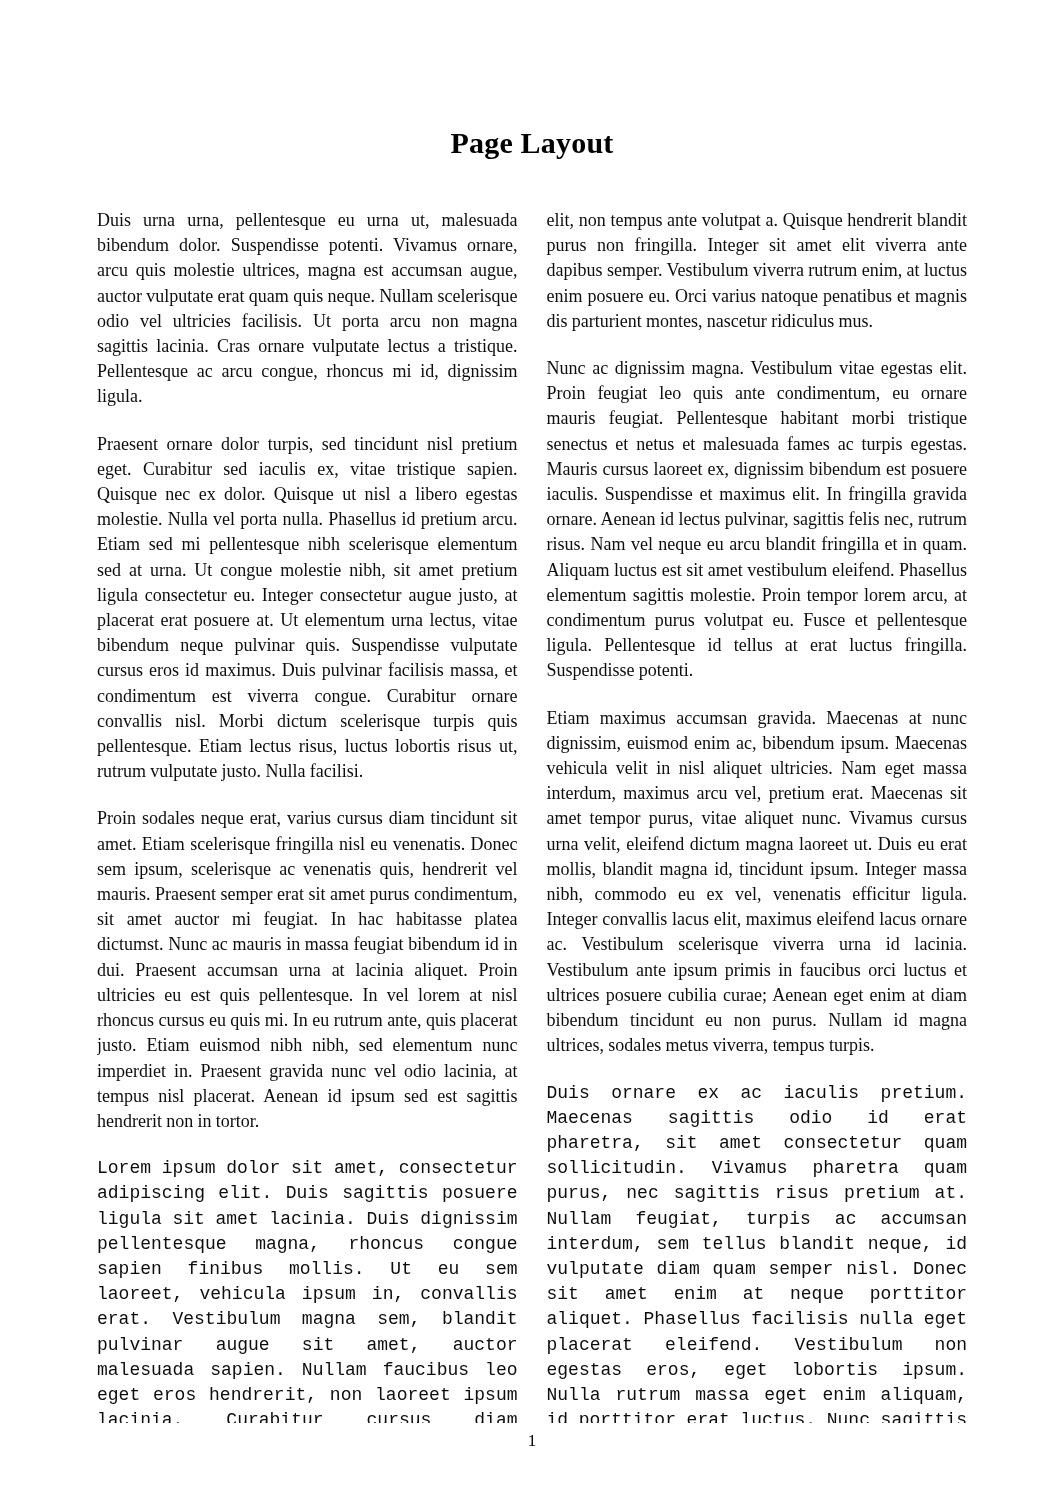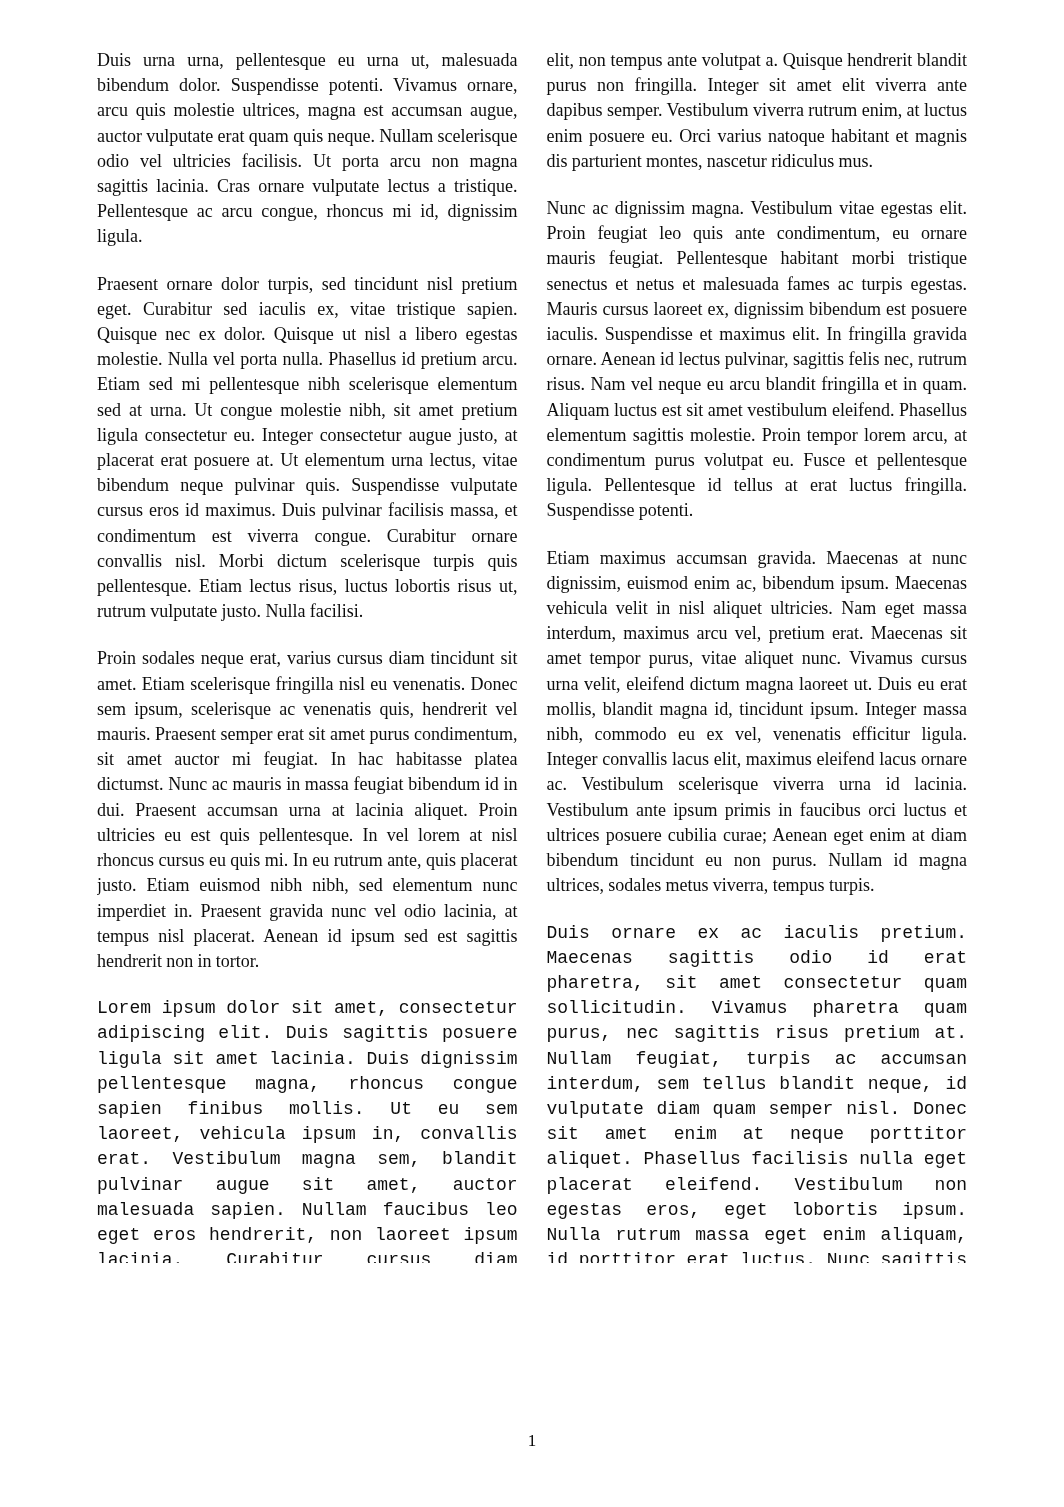--- a/index.html
+++ b/index.html
@@ -69,32 +69,33 @@
     font-size: 17px;
     line-height: 20px;
     color: #000000;
   }
 </style>
 </head>
 <body>
 
 <div class="page">
 
+  <h1 class="doc-title"><span>Page Layout</span></h1>
 
   <div class="columns">
 
     <div class="col">
       <p>Duis urna urna, pellentesque eu urna ut, malesuada bibendum dolor. Suspendisse potenti. Vivamus ornare, arcu quis molestie ultrices, magna est accumsan augue, auctor vulputate erat quam quis neque. Nullam scelerisque odio vel ultricies facilisis. Ut porta arcu non magna sagittis lacinia. Cras ornare vulputate lectus a tristique. Pellentesque ac arcu congue, rhoncus mi id, dignissim ligula.</p>
       <p>Praesent ornare dolor turpis, sed tincidunt nisl pretium eget. Curabitur sed iaculis ex, vitae tristique sapien. Quisque nec ex dolor. Quisque ut nisl a libero egestas molestie. Nulla vel porta nulla. Phasellus id pretium arcu. Etiam sed mi pellentesque nibh scelerisque elementum sed at urna. Ut congue molestie nibh, sit amet pretium ligula consectetur eu. Integer consectetur augue justo, at placerat erat posuere at. Ut elementum urna lectus, vitae bibendum neque pulvinar quis. Suspendisse vulputate cursus eros id maximus. Duis pulvinar facilisis massa, et condimentum est viverra congue. Curabitur ornare convallis nisl. Morbi dictum scelerisque turpis quis pellentesque. Etiam lectus risus, luctus lobortis risus ut, rutrum vulputate justo. Nulla facilisi.</p>
       <p>Proin sodales neque erat, varius cursus diam tincidunt sit amet. Etiam scelerisque fringilla nisl eu venenatis. Donec sem ipsum, scelerisque ac venenatis quis, hendrerit vel mauris. Praesent semper erat sit amet purus condimentum, sit amet auctor mi feugiat. In hac habitasse platea dictumst. Nunc ac mauris in massa feugiat bibendum id in dui. Praesent accumsan urna at lacinia aliquet. Proin ultricies eu est quis pellentesque. In vel lorem at nisl rhoncus cursus eu quis mi. In eu rutrum ante, quis placerat justo. Etiam euismod nibh nibh, sed elementum nunc imperdiet in. Praesent gravida nunc vel odio lacinia, at tempus nisl placerat. Aenean id ipsum sed est sagittis hendrerit non in tortor.</p>
       <p class="broken">Lorem ipsum dolor sit amet, consectetur adipiscing elit. Duis sagittis posuere ligula sit amet lacinia. Duis dignissim pellentesque magna, rhoncus congue sapien finibus mollis. Ut eu sem laoreet, vehicula ipsum in, convallis erat. Vestibulum magna sem, blandit pulvinar augue sit amet, auctor malesuada sapien. Nullam faucibus leo eget eros hendrerit, non laoreet ipsum lacinia. Curabitur cursus diam</p>
     </div>
 
     <div class="col">
-      <p>elit, non tempus ante volutpat a. Quisque hendrerit blandit purus non fringilla. Integer sit amet elit viverra ante dapibus semper. Vestibulum viverra rutrum enim, at luctus enim posuere eu. Orci varius natoque habitant et magnis dis parturient montes, nascetur ridiculus mus.</p>
+      <p>elit, non tempus ante volutpat a. Quisque hendrerit blandit purus non fringilla. Integer sit amet elit viverra ante dapibus semper. Vestibulum viverra rutrum enim, at luctus enim posuere eu. Orci varius natoque penatibus et magnis dis parturient montes, nascetur ridiculus mus.</p>
       <p>Nunc ac dignissim magna. Vestibulum vitae egestas elit. Proin feugiat leo quis ante condimentum, eu ornare mauris feugiat. Pellentesque habitant morbi tristique senectus et netus et malesuada fames ac turpis egestas. Mauris cursus laoreet ex, dignissim bibendum est posuere iaculis. Suspendisse et maximus elit. In fringilla gravida ornare. Aenean id lectus pulvinar, sagittis felis nec, rutrum risus. Nam vel neque eu arcu blandit fringilla et in quam. Aliquam luctus est sit amet vestibulum eleifend. Phasellus elementum sagittis molestie. Proin tempor lorem arcu, at condimentum purus volutpat eu. Fusce et pellentesque ligula. Pellentesque id tellus at erat luctus fringilla. Suspendisse potenti.</p>
       <p>Etiam maximus accumsan gravida. Maecenas at nunc dignissim, euismod enim ac, bibendum ipsum. Maecenas vehicula velit in nisl aliquet ultricies. Nam eget massa interdum, maximus arcu vel, pretium erat. Maecenas sit amet tempor purus, vitae aliquet nunc. Vivamus cursus urna velit, eleifend dictum magna laoreet ut. Duis eu erat mollis, blandit magna id, tincidunt ipsum. Integer massa nibh, commodo eu ex vel, venenatis efficitur ligula. Integer convallis lacus elit, maximus eleifend lacus ornare ac. Vestibulum scelerisque viverra urna id lacinia. Vestibulum ante ipsum primis in faucibus orci luctus et ultrices posuere cubilia curae; Aenean eget enim at diam bibendum tincidunt eu non purus. Nullam id magna ultrices, sodales metus viverra, tempus turpis.</p>
       <p class="broken">Duis ornare ex ac iaculis pretium. Maecenas sagittis odio id erat pharetra, sit amet consectetur quam sollicitudin. Vivamus pharetra quam purus, nec sagittis risus pretium at. Nullam feugiat, turpis ac accumsan interdum, sem tellus blandit neque, id vulputate diam quam semper nisl. Donec sit amet enim at neque porttitor aliquet. Phasellus facilisis nulla eget placerat eleifend. Vestibulum non egestas eros, eget lobortis ipsum. Nulla rutrum massa eget enim aliquam, id porttitor erat luctus. Nunc sagittis quis</p>
     </div>
 
   </div>
 
   <div class="page-number">1</div>
 
 </div>

